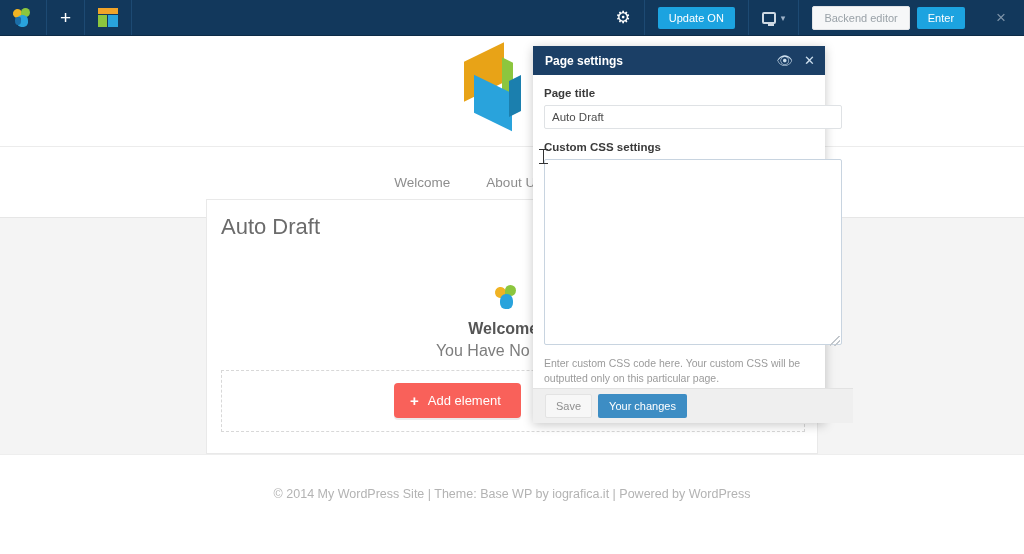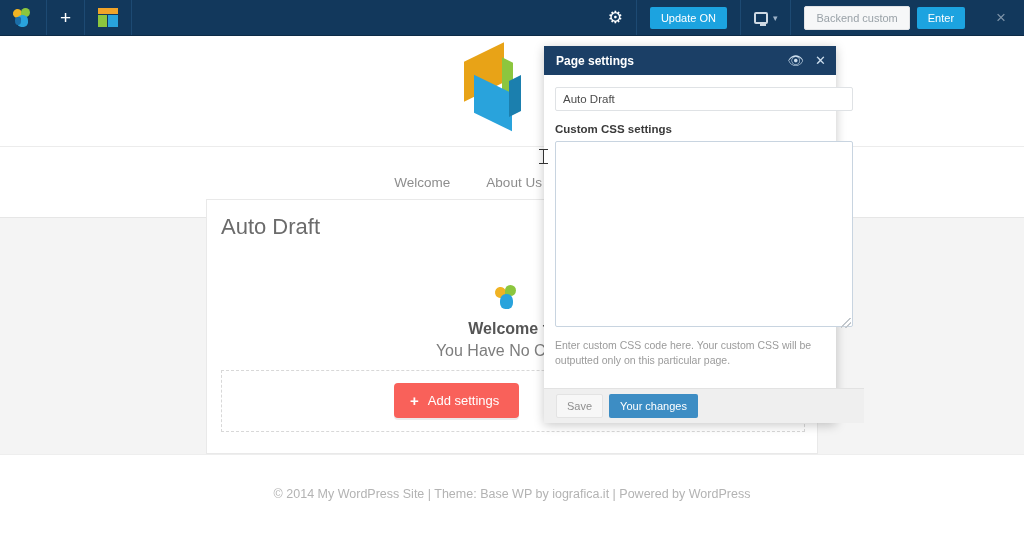--- a/index.html
+++ b/index.html
@@ -155,21 +155,21 @@
     background: #ffffff;
     border-top: 1px solid #eeeeee;
   }
   #footer-text {
     position: absolute; top: 32px; left: 0; width: 1024px;
     text-align: center; font-size: 12.5px; color: #b3b3b3;
   }
 
   
   #modal {
-    position: absolute; left: 544px; top: 46px;
+    position: absolute; left: 533px; top: 46px;
     width: 292px; height: 377px;
     background: #ffffff;
     box-shadow: 0 2px 10px rgba(0,0,0,0.22);
     z-index: 80;
   }
   #modal-header {
     height: 29px; background: #1b3f66;
     display: flex; align-items: center;
     padding: 0 10px 0 12px;
   }
@@ -277,21 +277,21 @@
   <div class="tb-cell">
     <button class="btn-blue">Update ON</button>
   </div>
 
   <div class="tb-cell">
     <span class="monitor-icon"></span>
     <span class="caret-sm">▾</span>
   </div>
 
   <div class="tb-cell noborder" style="gap:7px;">
-    <button class="btn-white">Backend custom</button>
+    <button class="btn-white">Backend editor</button>
     <button class="btn-blue">Enter</button>
   </div>
 
   <div class="tb-cell noborder" style="padding:0 18px;">
     <span class="close-x">×</span>
   </div>
 </div>
 
 <div id="canvas">
 
@@ -318,40 +318,41 @@
         <i class="wc-g"></i>
         <i class="wc-b"></i>
     </span>
 
     <div id="welcome-title">Welcome to</div>
     <div id="welcome-sub">You Have No Content</div>
 
     <div id="dropzone">
       <button id="add-element-btn">
         <span class="plus-white">+</span>
-        <span>Add settings</span>
+        <span>Add element</span>
       </button>
     </div>
   </div>
 
   <div id="site-footer">
     <div id="footer-text">© 2014 My WordPress Site  |  Theme: Base WP by iografica.it  |  Powered by WordPress</div>
   </div>
 </div>
 
 <div id="modal">
 
   <div id="modal-header">
     <span id="modal-title">Page settings</span>
     <span class="mh-icon">👁</span>
     <span class="mh-icon">✕</span>
   </div>
 
   <div id="modal-body">
 
+    <label class="field-label">Page title</label>
     <input id="page-title-input" type="text" value="Auto Draft" style="">
 
     <div class="spacer-12"></div>
 
     <label class="field-label">Custom CSS settings</label>
 
     <div id="textarea-wrap">
       <textarea id="css-textarea" placeholder="" style=""></textarea>
       <span class="resize-grip"></span>
     </div>

